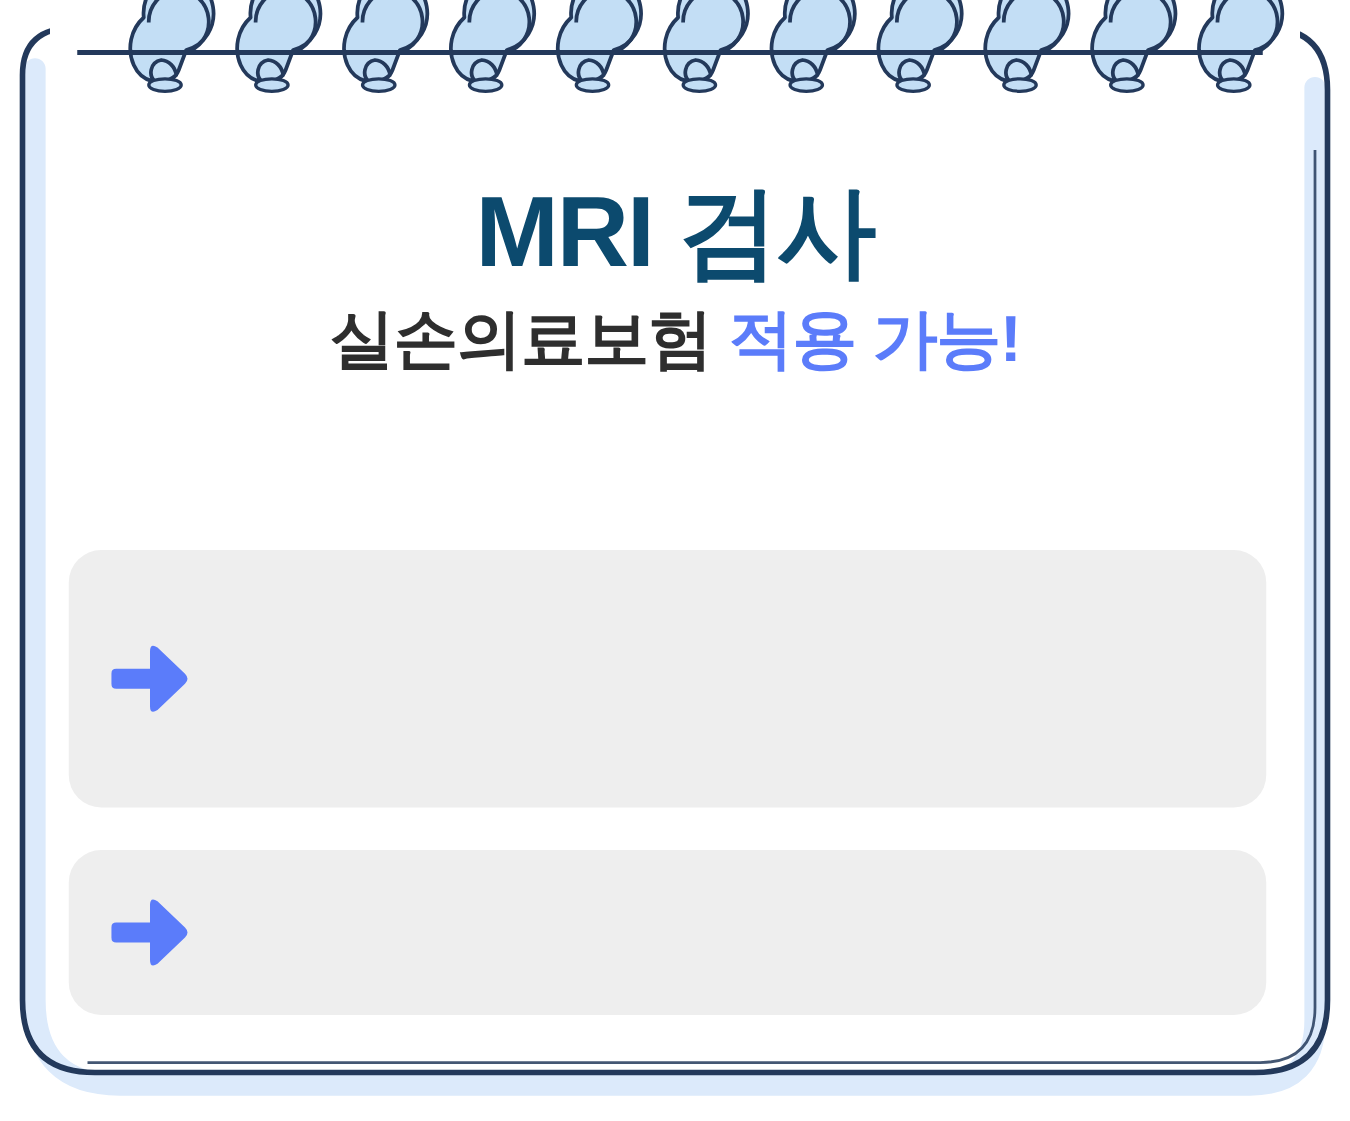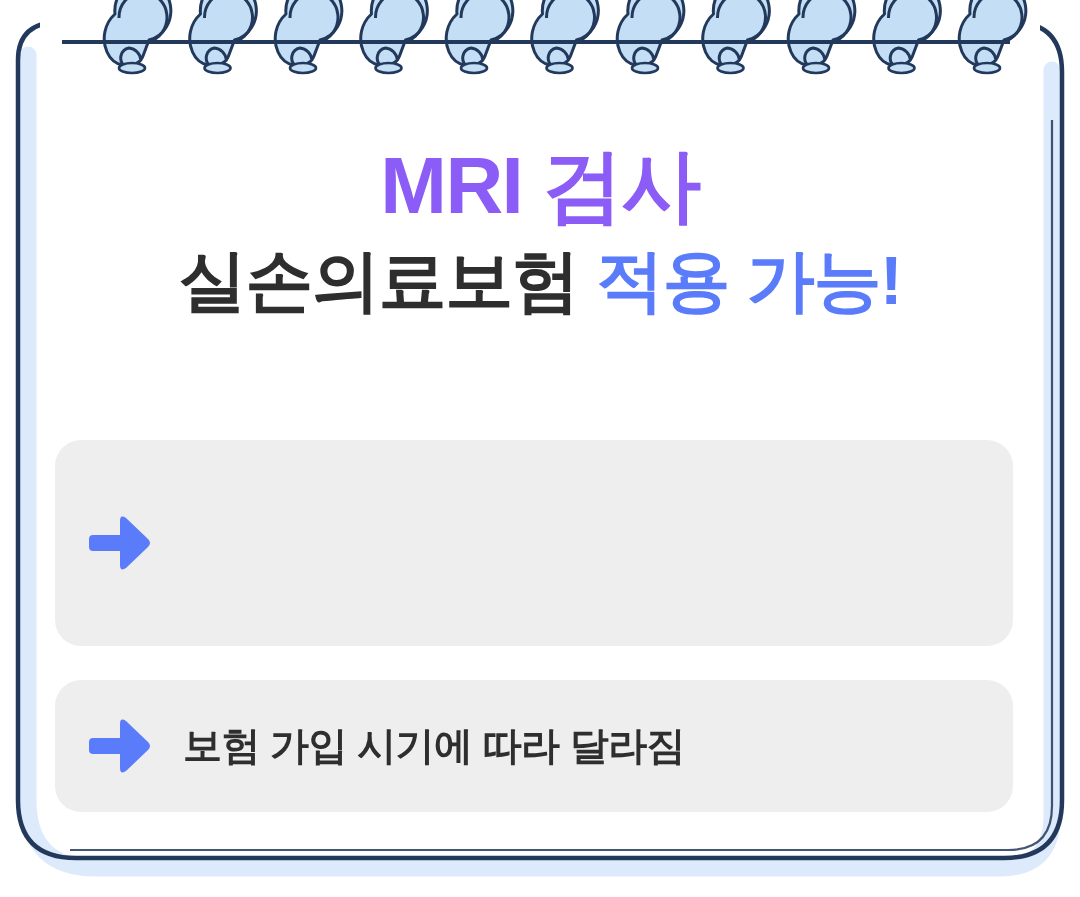--- a/index.html
+++ b/index.html
@@ -43,25 +43,25 @@
   }
   .title-line {
     display: block;
     font-weight: 800;
     letter-spacing: -0.02em;
     line-height: 1.0;
     white-space: nowrap;
   }
   #title-line-1 {
     font-size: 80px;
-    color: #8b5cf6;
+    color: #0c4a6e;
     margin-bottom: 20px;
   }
   #title-line-2 {
-    font-size: 68px;
+    font-size: 52px;
     color: #2e2e2e;
   }
   #title-accent {
     color: #5b7cfa;
   }
 
   
   .bullet-box {
     position: absolute;
     left: 55px;
@@ -224,16 +224,15 @@
                L 59 25
                Q 63 29 59 33
                L 37 54
                Q 31 58 31 51
                L 31 37
                L 4 37
                Q 0 37 0 33
                L 0 25
                Q 0 21 4 21 Z" fill="#5b7cfa"></path>
     </svg>
-    <div class="bullet-text">보험 가입 시기에 따라 달라짐</div>
   </div>
 
 </div>
 
 </body></html>

